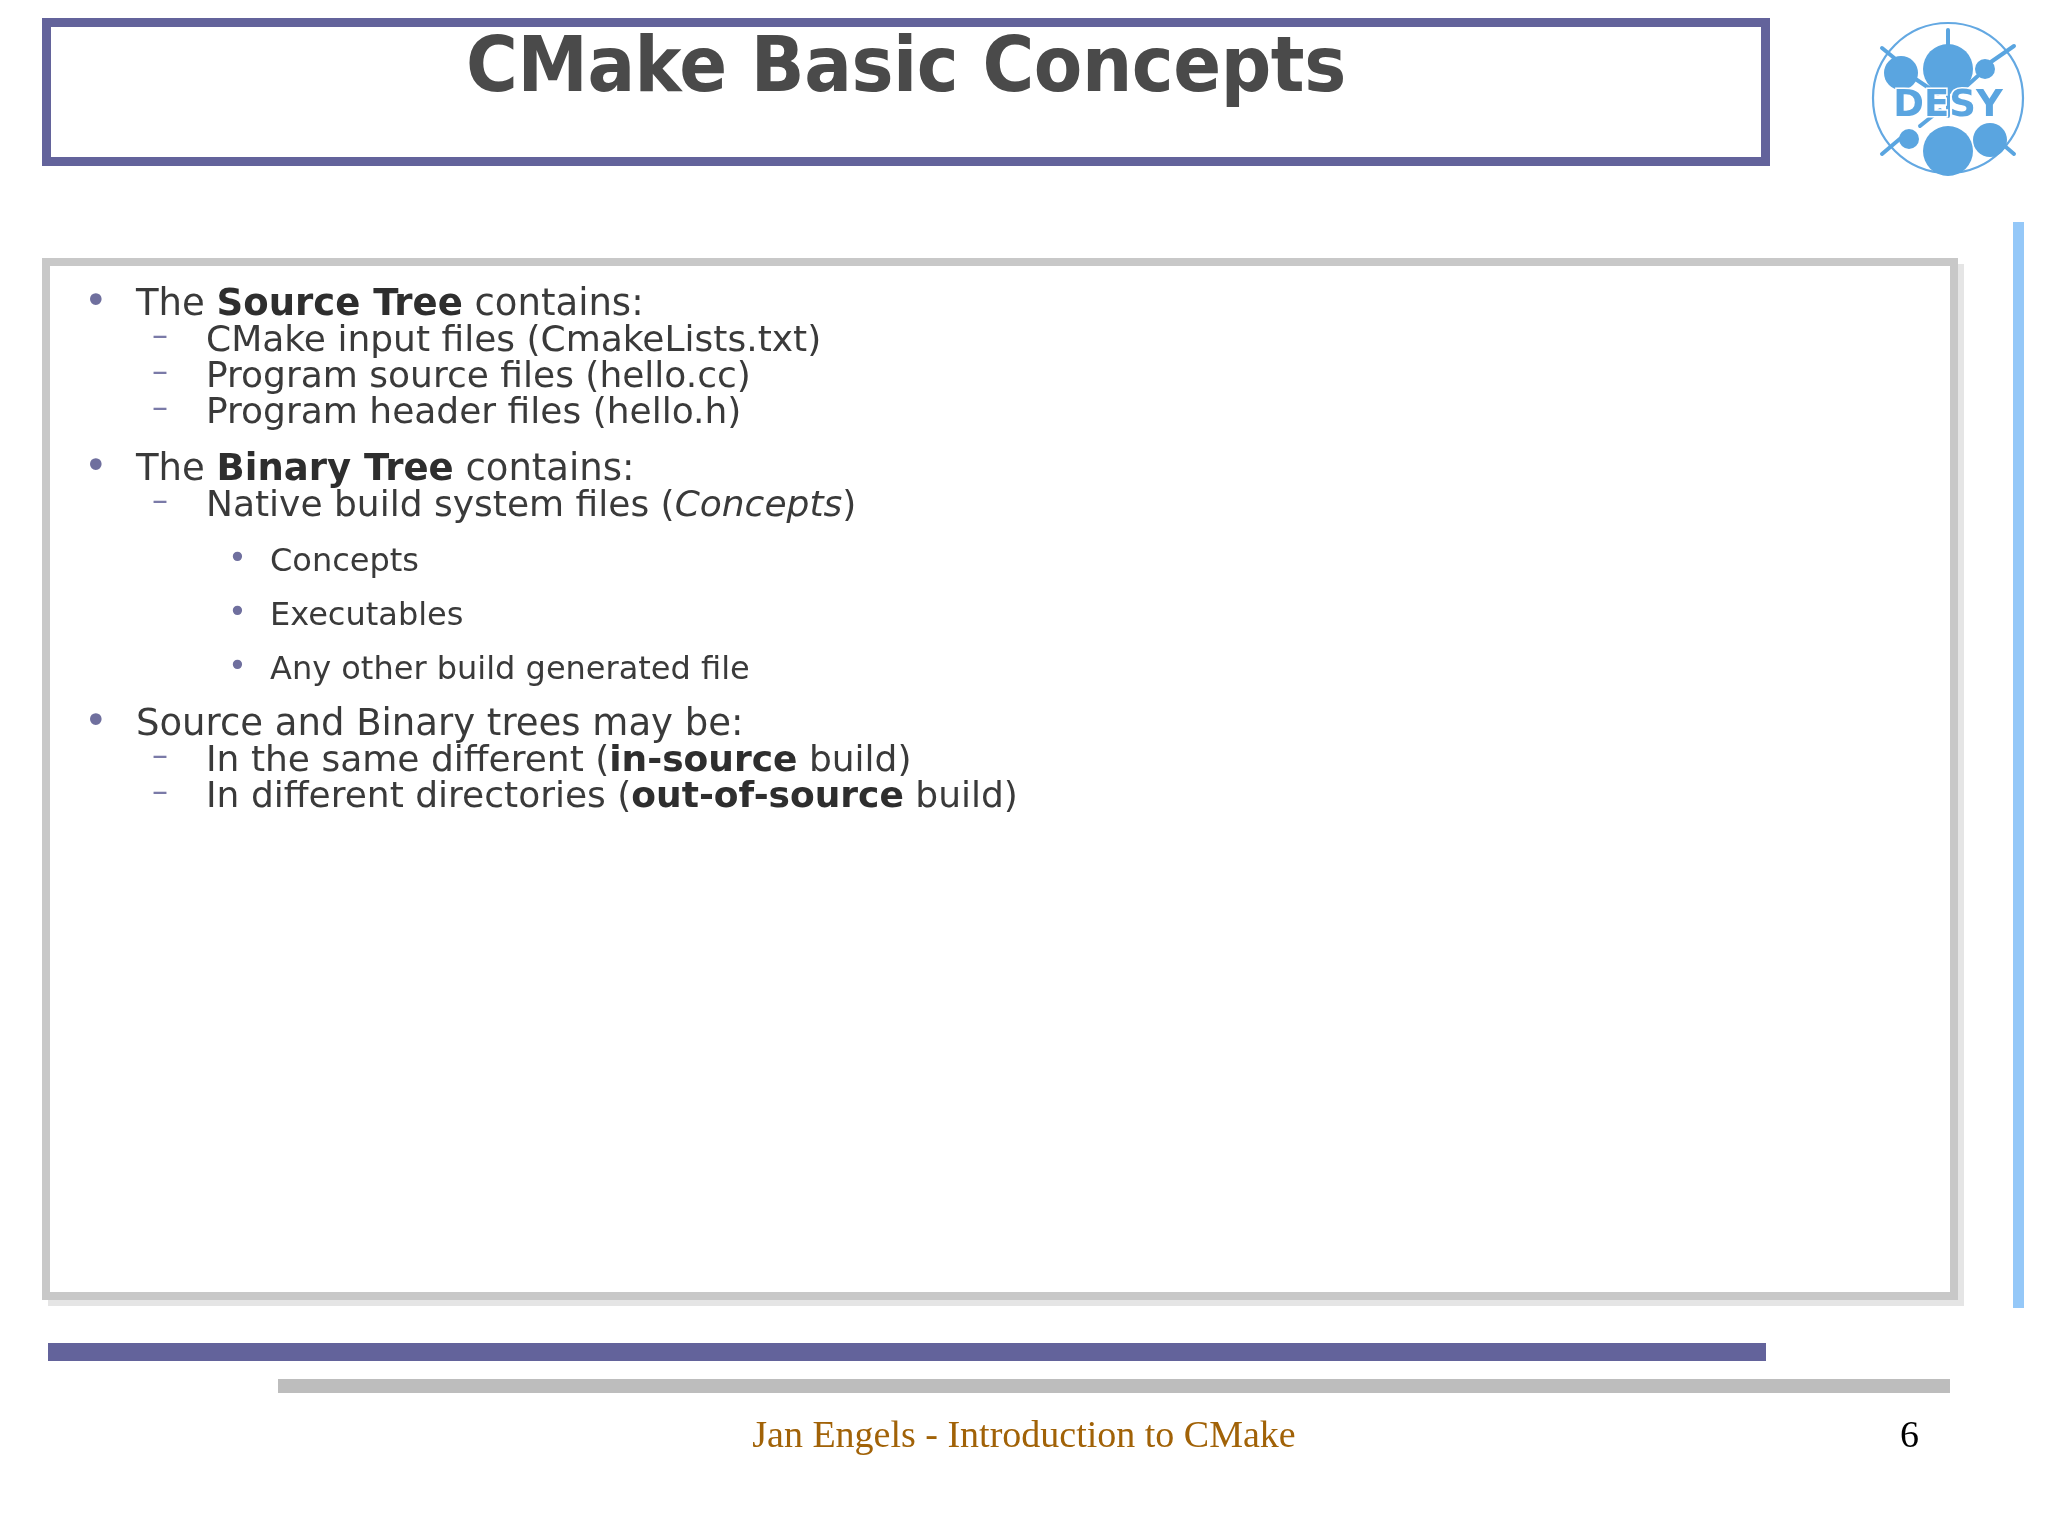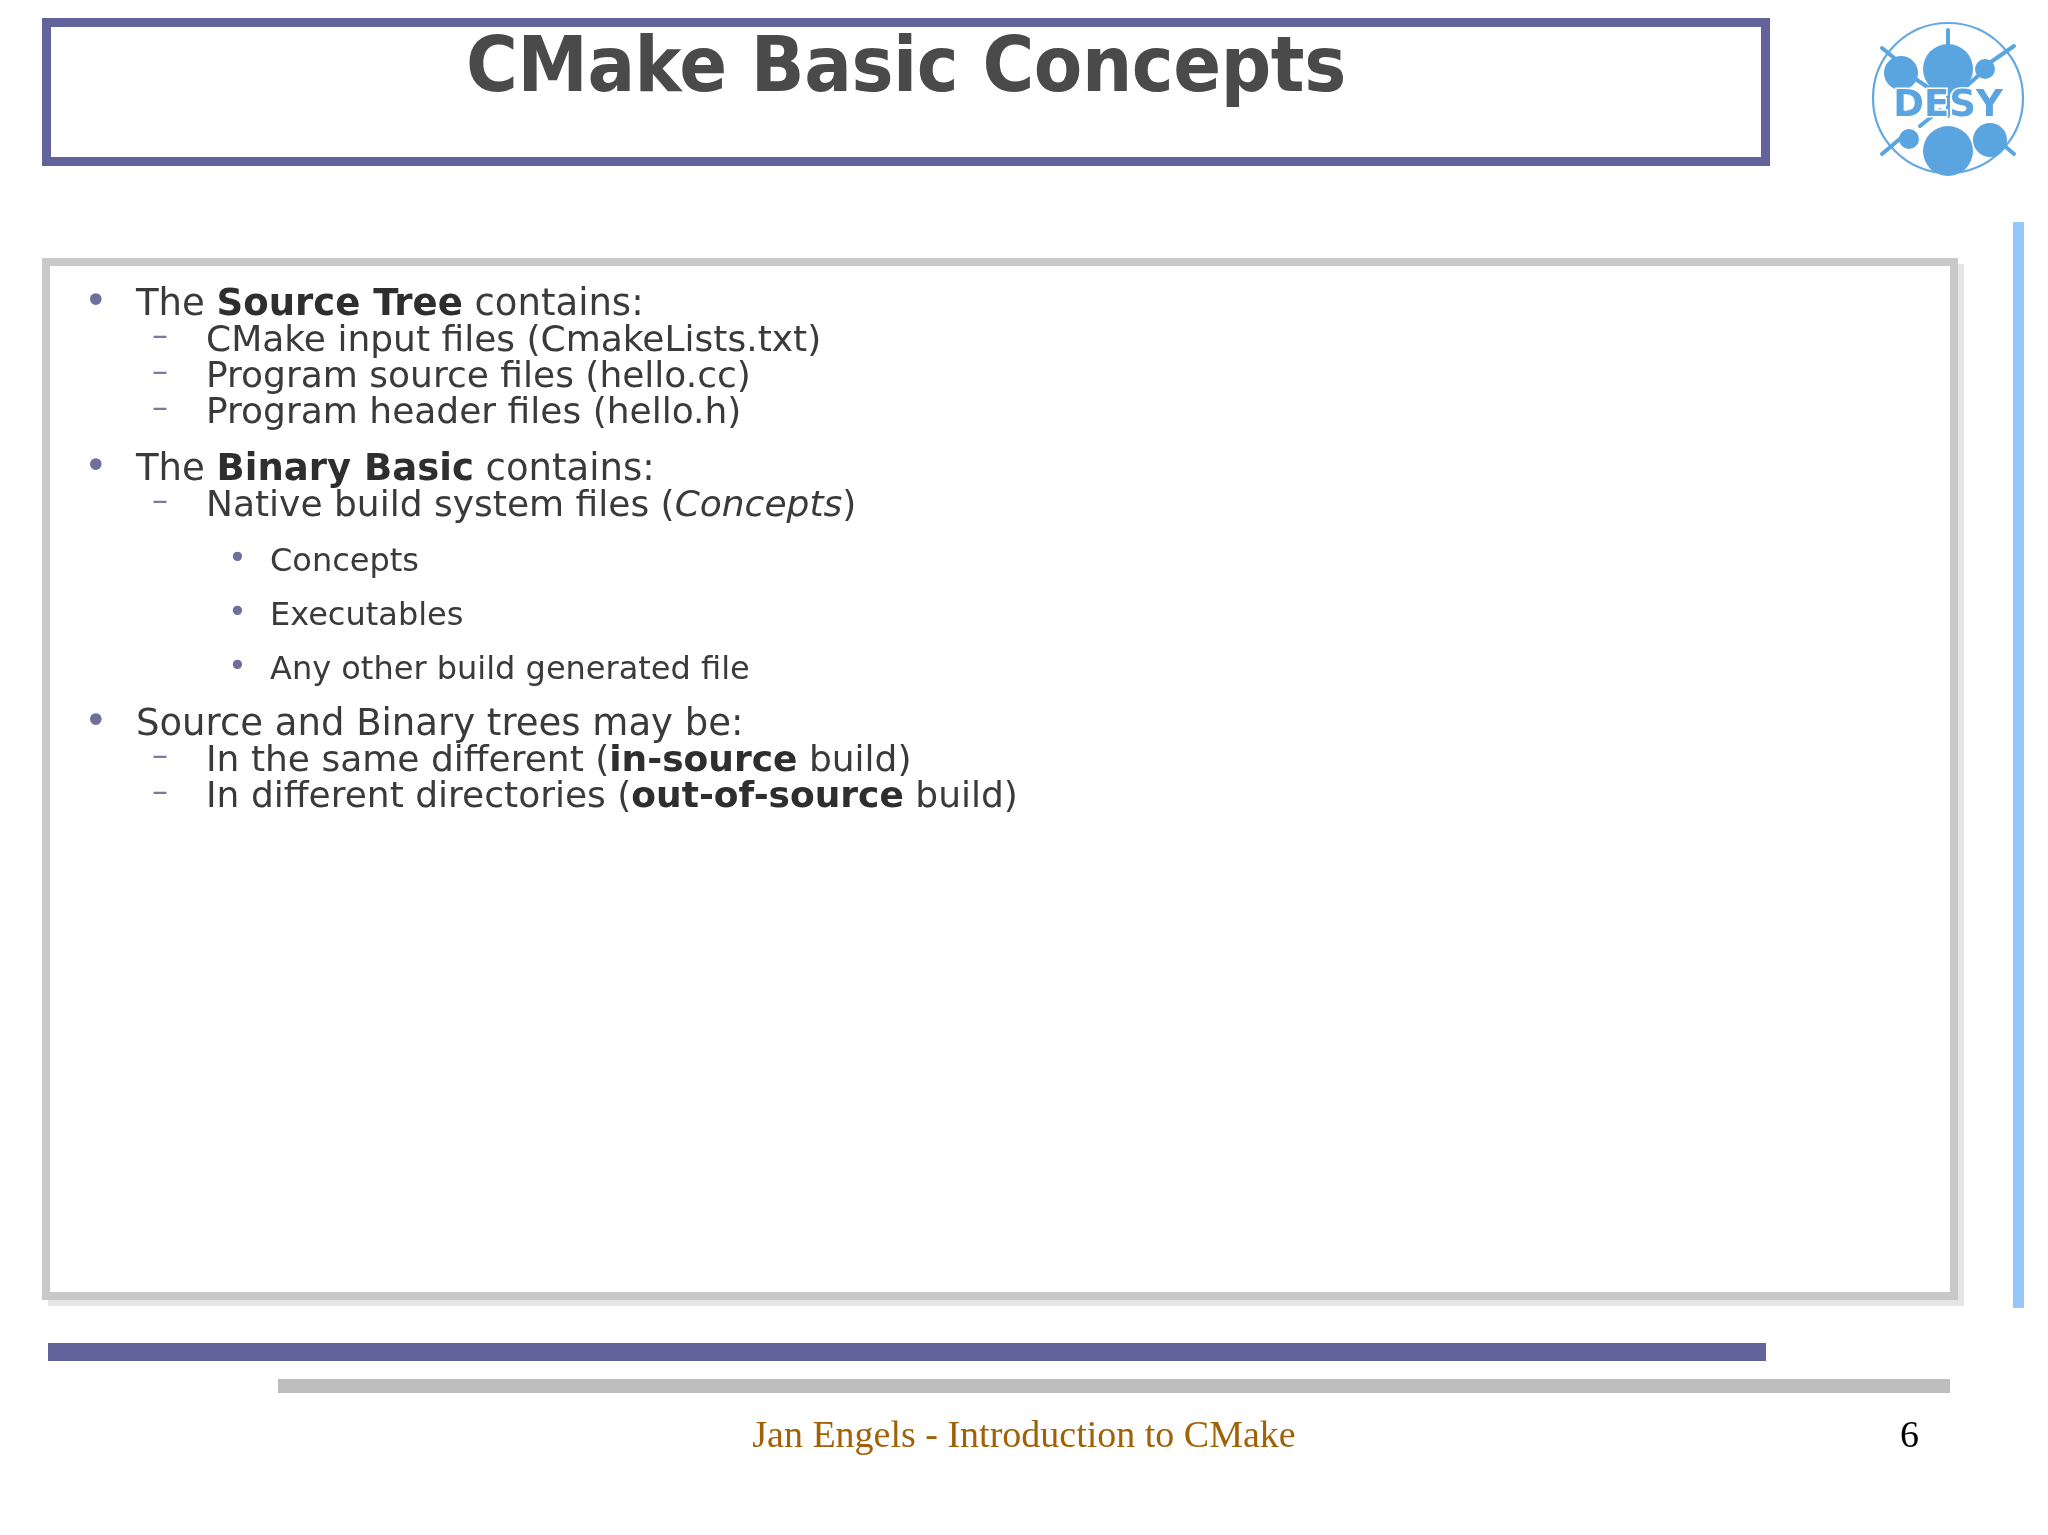--- a/index.html
+++ b/index.html
@@ -231,21 +231,21 @@
 
       <li class="bullet l2">
         <span>Program source files (hello.cc)</span>
       </li>
 
       <li class="bullet l2">
         <span>Program header files (hello.h)</span>
       </li>
 
       <li class="bullet l1">
-        <span>The </span><b class="bold">Binary Basic</b><span> contains:</span>
+        <span>The </span><b class="bold">Binary Tree</b><span> contains:</span>
       </li>
 
       <li class="bullet l2">
         <span>Native build system files (</span><i class="ital">Concepts</i><span>)</span>
       </li>
 
 
       <li class="bullet l3">
         <span>Concepts</span>
       </li>

